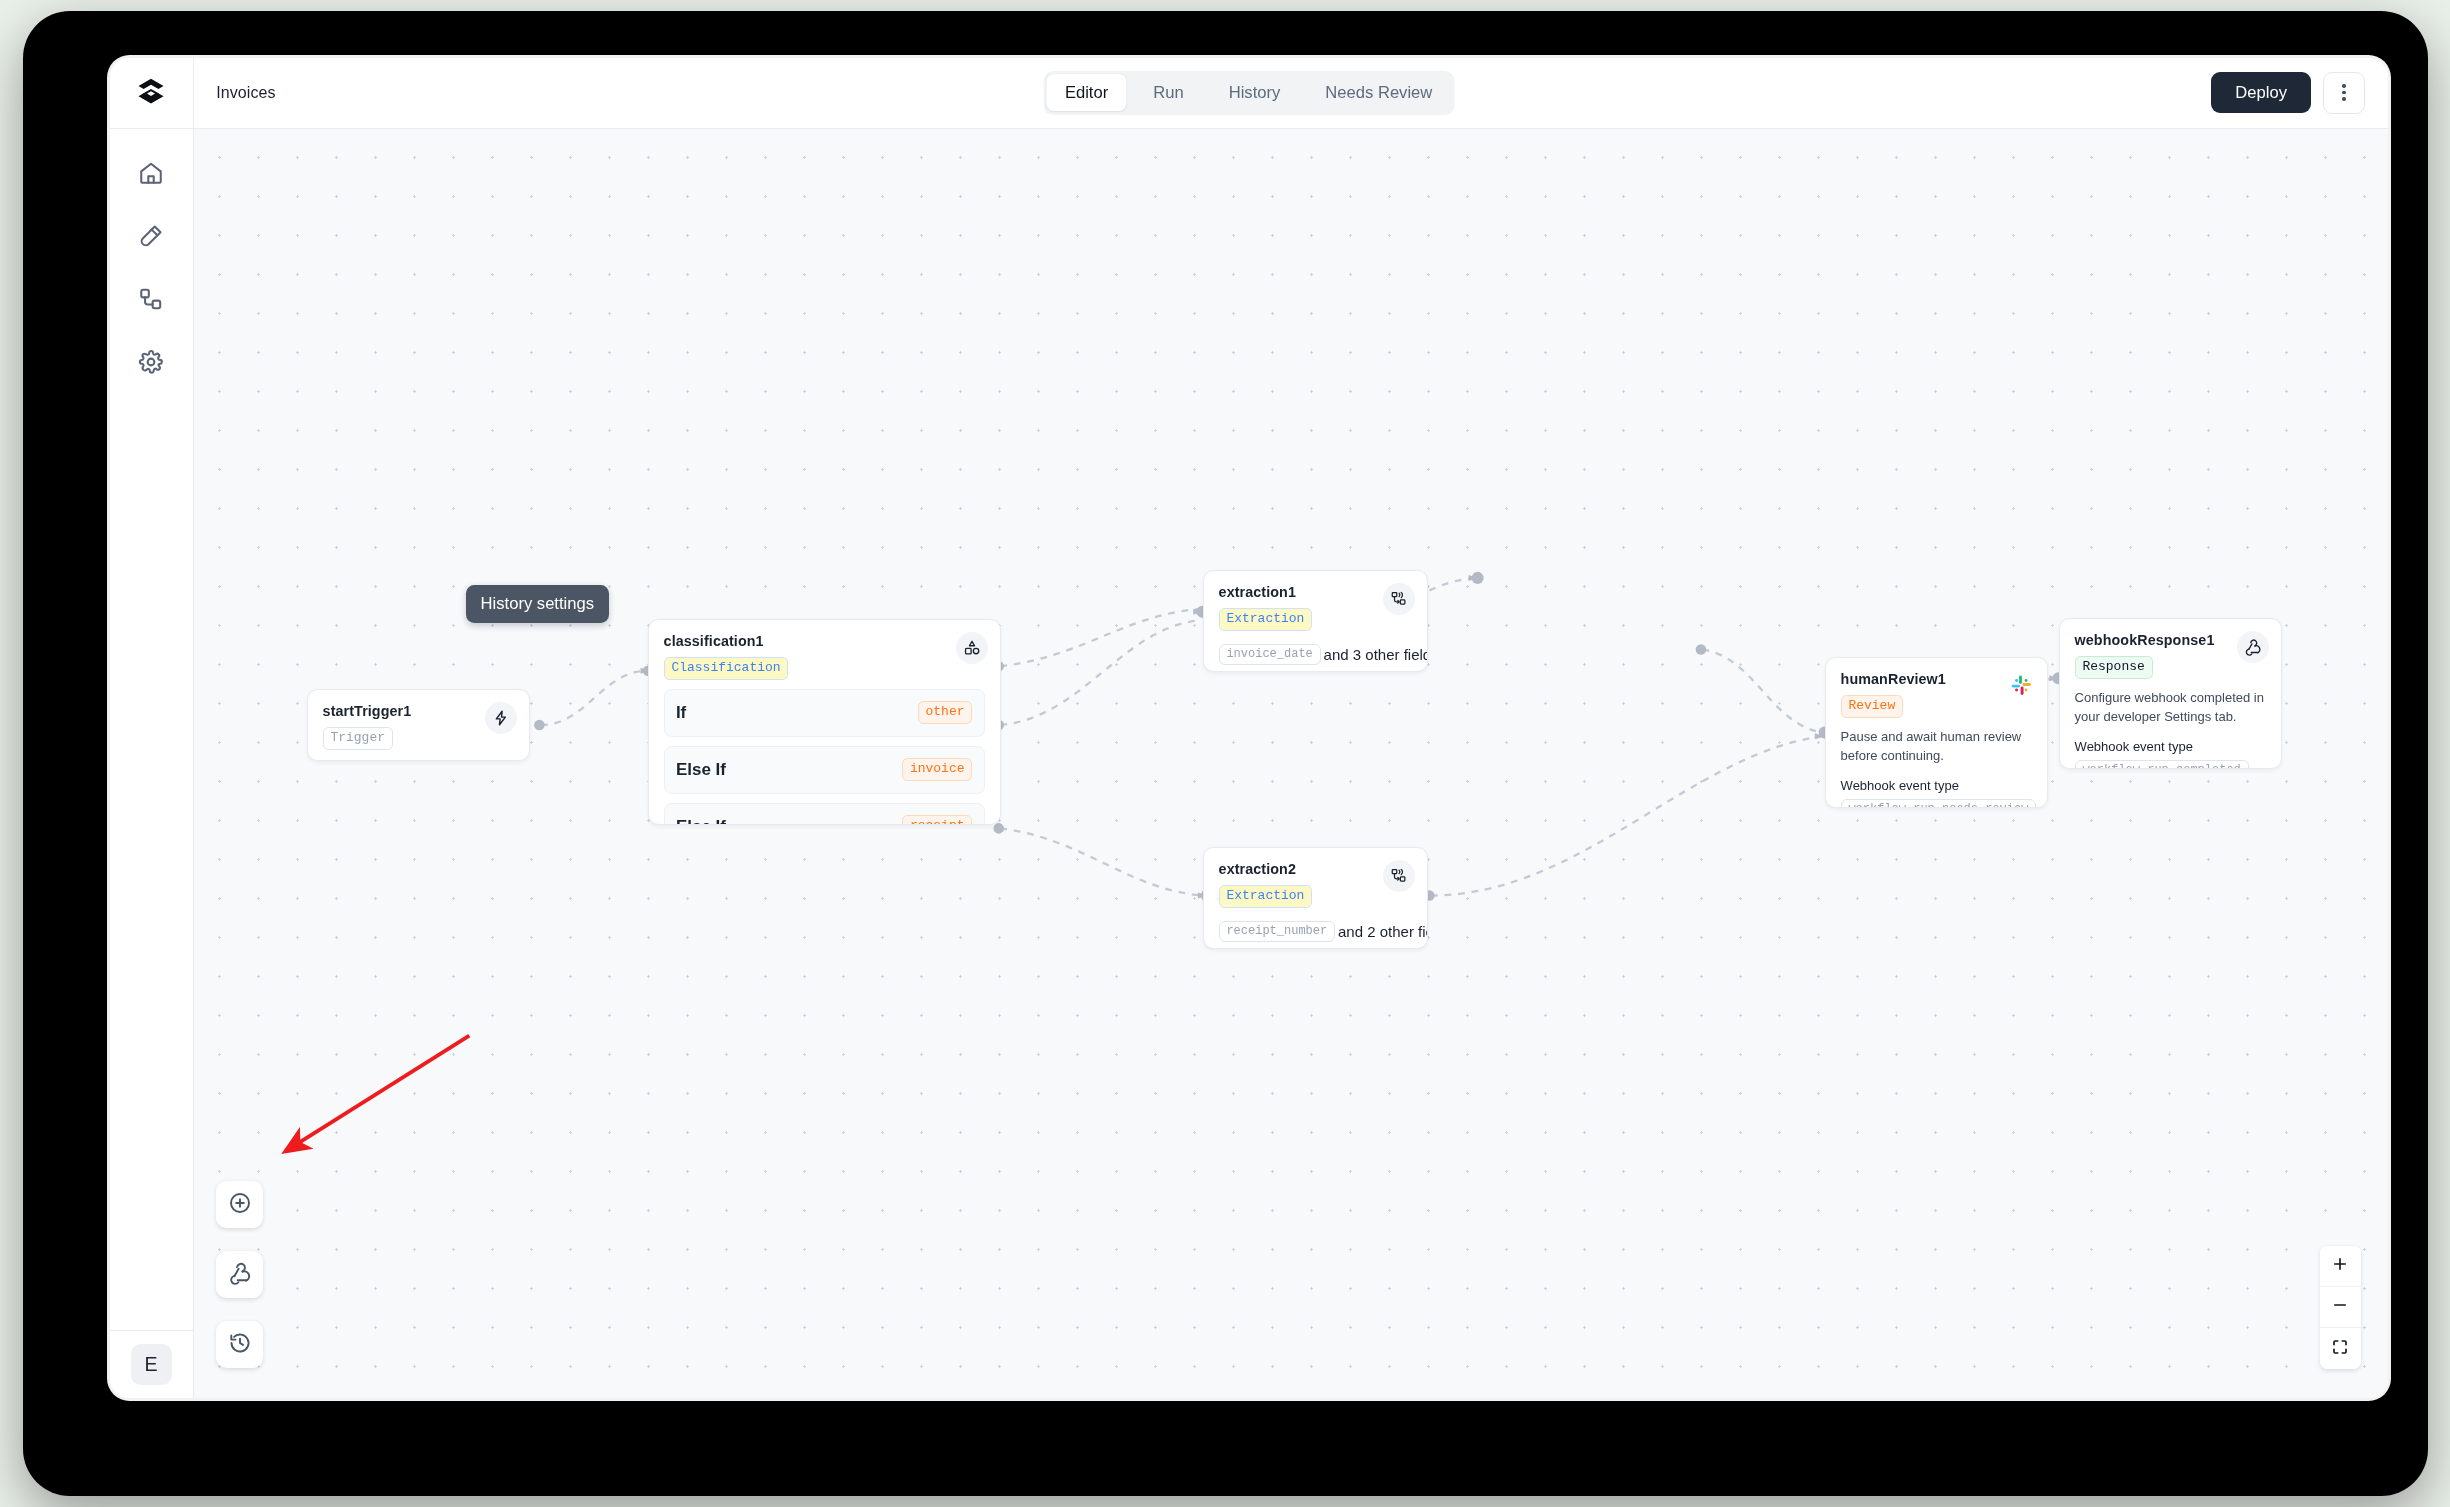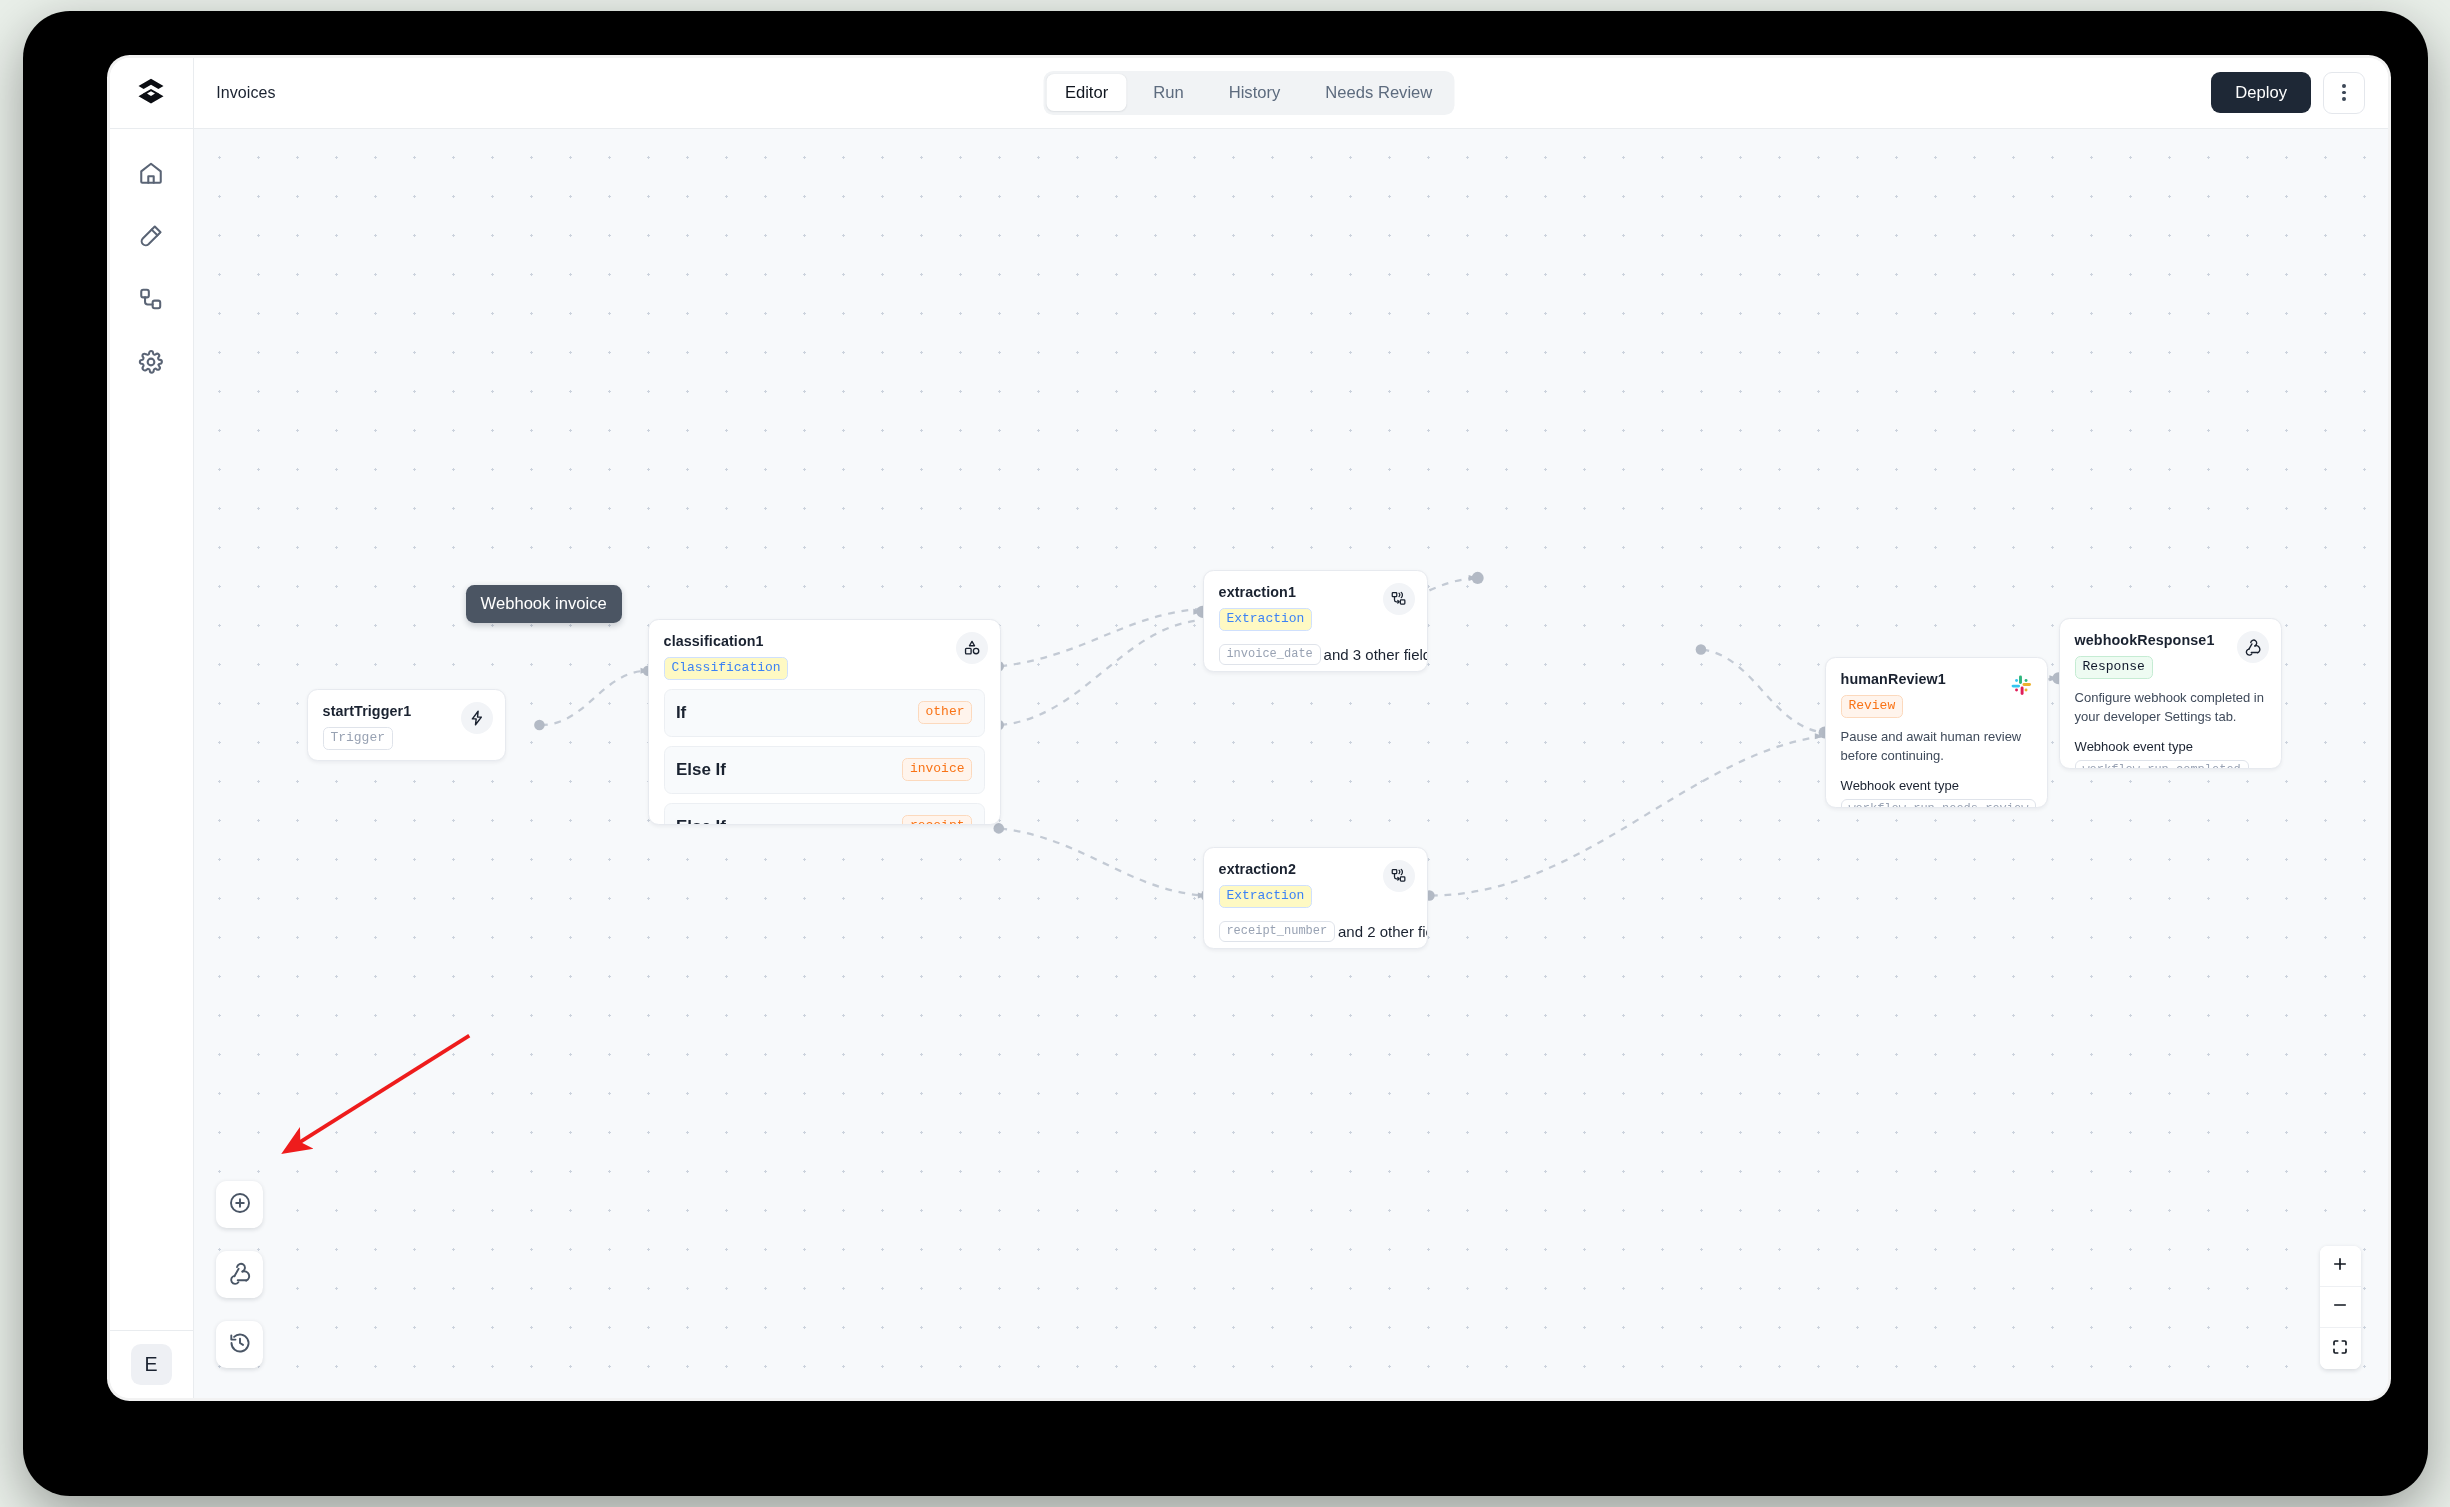--- a/index.html
+++ b/index.html
@@ -385,21 +385,21 @@
           <path class="edge-path" d="M 2310,790 C 2380,785 2400,735 2470,728"></path>
           <circle class="port" cx="2308" cy="790" r="7"></circle>
           <circle class="port" cx="2472" cy="728" r="8"></circle>
           <path d="M2460,724 l12,4 -12,4z" fill="#b3bac5"></path>
         </svg>
 
         <div class="edge-label" style="left:554px; top:497px;">other</div>
         <div class="edge-label" style="left:556px; top:527px;">invoice</div>
         <div class="edge-label" style="left:556px; top:662px;">receipt</div>
 
-        <div class="node" style="left:113px; top:560px; width:199px; height:72px;">
+        <div class="node" style="left:113px; top:560px; width:223px; height:72px;">
           <div class="node-body">
             <div class="node-title">startTrigger1</div>
             <span class="badge plain">Trigger</span>
             <div class="node-icon">
               <svg viewBox="0 0 24 24" fill="none" stroke="#1a2230" stroke-width="1.9" stroke-linejoin="round" stroke-linecap="round">
                 <path d="M13.5 3 5.8 13.2h5.1L10 21l7.8-10.2h-5.1z"></path>
               </svg>
             </div>
           </div>
         </div>
@@ -547,21 +547,21 @@
             <span>
               <svg viewBox="0 0 24 24">
                   <path d="M3.5 12a8.5 8.5 0 1 0 2.6-6.1"></path>
                   <path d="M3.3 4.4v4.2h4.2"></path>
                   <path d="M12 7.6V12l3 1.9"></path>
                 </svg>
             </span>
           </div>
         </div>
 
-        <div id="tooltip">Webhook invoice</div>
+        <div id="tooltip">History settings</div>
 
         <div id="zoom-controls">
           <div class="zoom-btn">
             <span><svg viewBox="0 0 24 24">
                   <path d="M12 5v14M5 12h14"></path>
                 </svg></span>
           </div>
           <div class="zoom-btn">
             <span><svg viewBox="0 0 24 24">
                   <path d="M5 12h14"></path>

